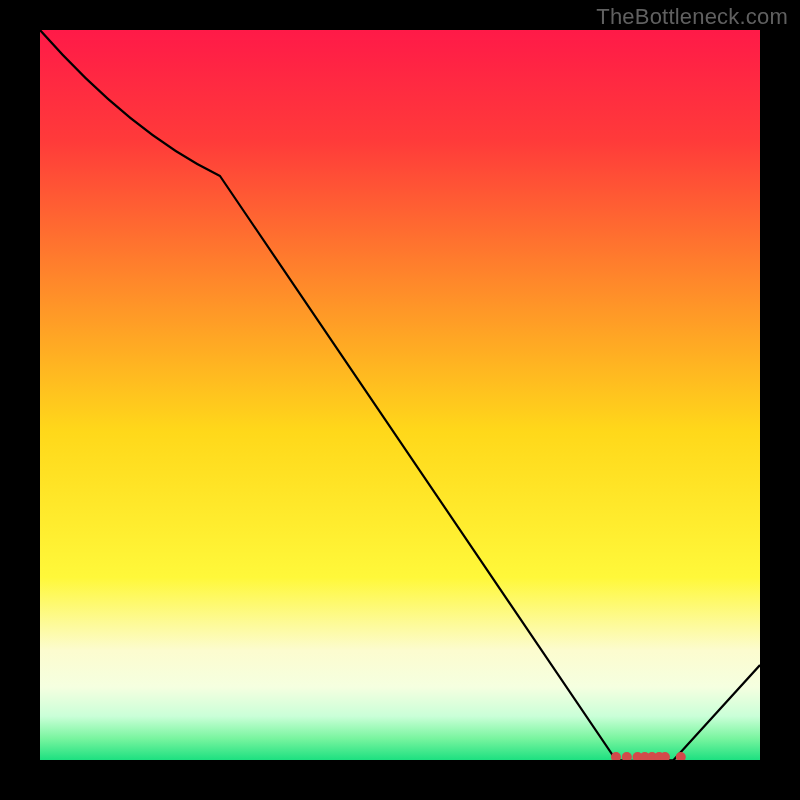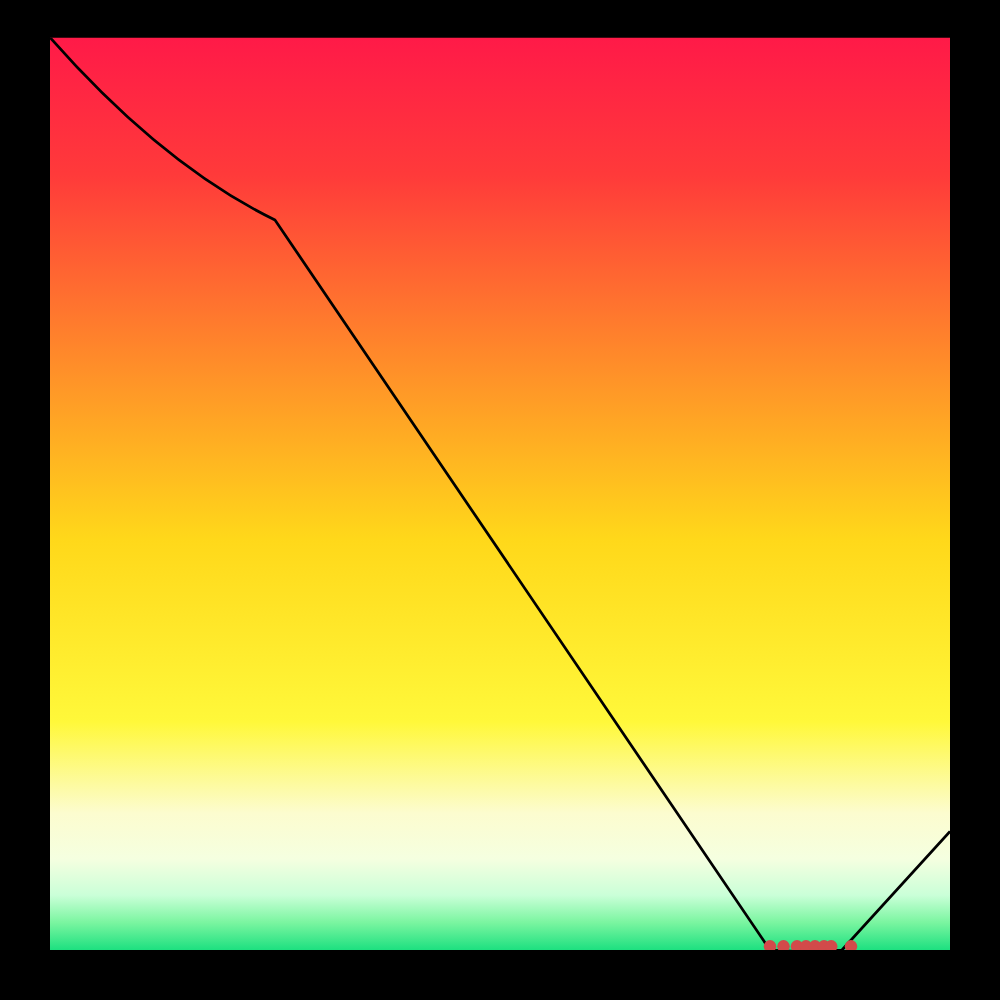--- a/index.html
+++ b/index.html
@@ -41,20 +41,21 @@
   svg.curve {
     position: absolute;
     left: 0; top: 0;
   }
 </style>
 </head>
 <body>
 
 <div class="frame">
 
+  <div class="watermark">TheBottleneck.com</div>
 
   <div class="plot-area">
 
     <svg class="gradient-bg" width="720" height="730">
       <defs>
         <linearGradient id="bg-grad" x1="0" y1="0" x2="0" y2="1">
             <stop offset="0%" stop-color="#ff1a48"></stop>
             <stop offset="15%" stop-color="#ff3a3a"></stop>
             <stop offset="35%" stop-color="#ff8a2a"></stop>
             <stop offset="55.00000000000001%" stop-color="#ffd81a"></stop>

